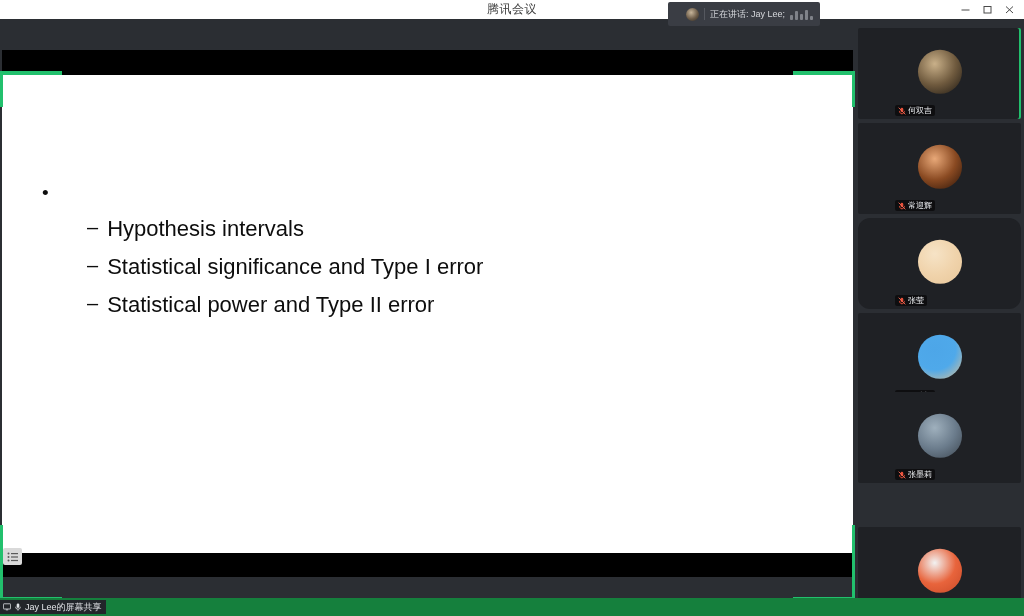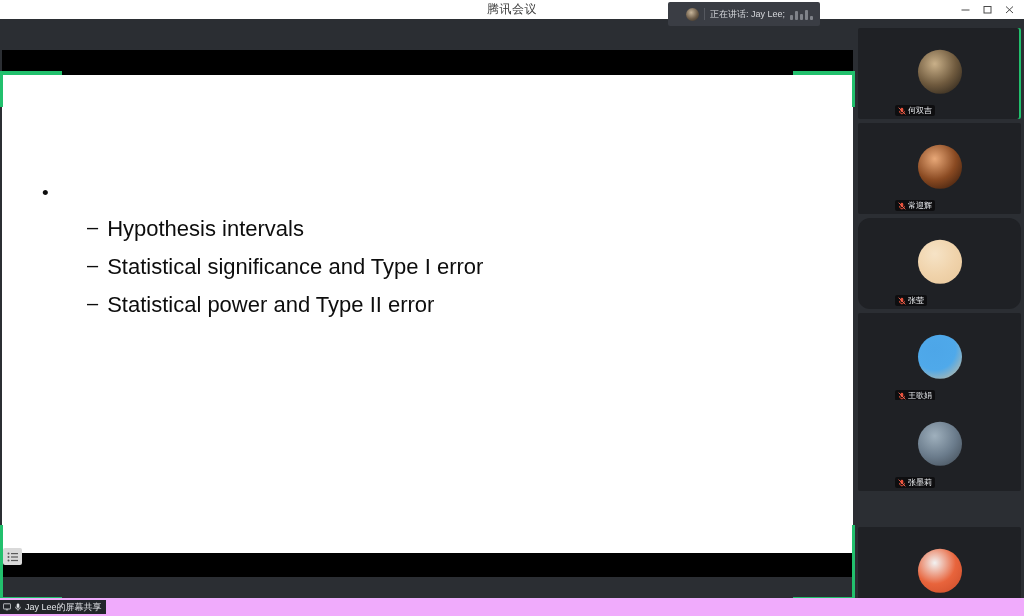--- a/index.html
+++ b/index.html
@@ -97,21 +97,21 @@
   .gb-t1{ left:0;   top:44px;  width:62px; height:4px; }
   .gb-t2{ left:793px; top:44px; width:62px; height:4px; }
   .gb-r1{ left:852px; top:44px; width:3px; height:36px; }
   .gb-r2{ left:852px; top:498px; width:3px; height:76px; }
   .gb-b1{ left:0;   top:570px; width:62px; height:4px; }
   .gb-b2{ left:793px; top:570px; width:62px; height:4px; }
 
   
   .statusbar{
     position:absolute; left:0; top:598px; width:1024px; height:18px;
-    background:#f0abfc;
+    background:#15803d;
   }
   .status-chip{
     position:absolute; left:0; top:0; height:14px;
     background:#22252a;
     display:flex; align-items:center; gap:3px; padding:0 4px 0 3px;
     margin-top:2px;
   }
   .status-text{ font-size:9px; color:#e2e4e8; white-space:nowrap; }
 
   
@@ -270,21 +270,21 @@
         <div class="namechip">
           <svg class="mic-muted" viewBox="0 0 10 10">
             <rect x="3.2" y="1" width="3.4" height="5.4" rx="1.7" fill="#e8503a"></rect>
             <path d="M1.6 4.9 a3.3 3.3 0 0 0 6.6 0" fill="none" stroke="#e8503a" stroke-width="1"></path>
             <line x1="4.9" y1="7.8" x2="4.9" y2="9.3" stroke="#e8503a" stroke-width="1"></line>
             <line x1="0.8" y1="0.8" x2="9.2" y2="9.2" stroke="#ff6a52" stroke-width="1.1"></line>
           </svg>
           <span class="name-text">王歌娟</span>
         </div>
       </div>
-      <div class="tile" style="top: 372px;">
+      <div class="tile" style="top: 364px;">
         <div class="avatar" style="background: radial-gradient(circle at 38% 32%, rgb(159, 176, 189) 0%, rgb(107, 124, 140) 52%, rgb(61, 71, 81) 100%);"></div>
         <div class="namechip">
           <svg class="mic-muted" viewBox="0 0 10 10">
             <rect x="3.2" y="1" width="3.4" height="5.4" rx="1.7" fill="#e8503a"></rect>
             <path d="M1.6 4.9 a3.3 3.3 0 0 0 6.6 0" fill="none" stroke="#e8503a" stroke-width="1"></path>
             <line x1="4.9" y1="7.8" x2="4.9" y2="9.3" stroke="#e8503a" stroke-width="1"></line>
             <line x1="0.8" y1="0.8" x2="9.2" y2="9.2" stroke="#ff6a52" stroke-width="1.1"></line>
           </svg>
           <span class="name-text">张墨莉</span>
         </div>

